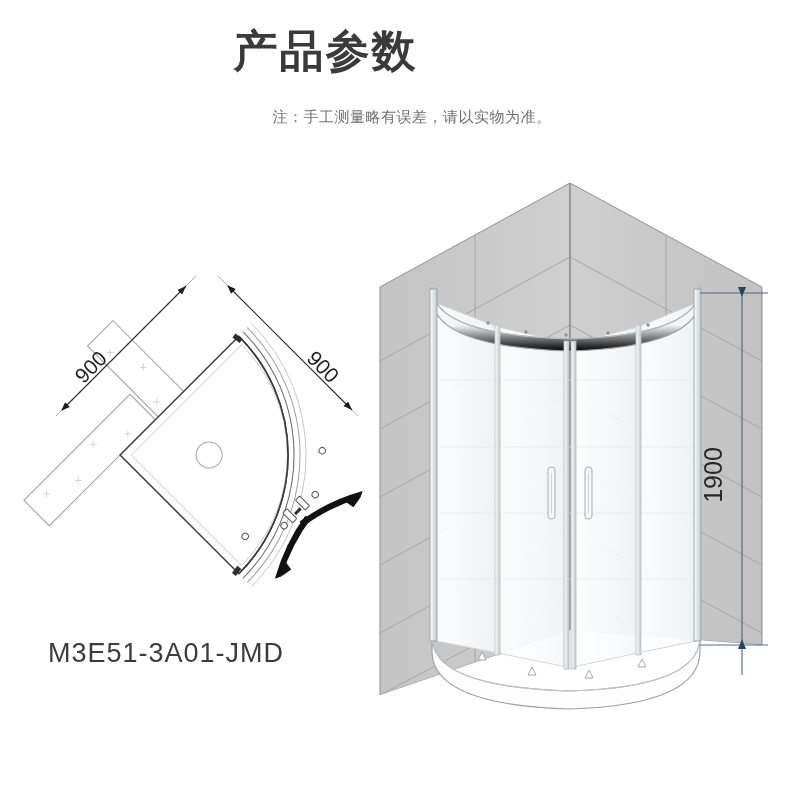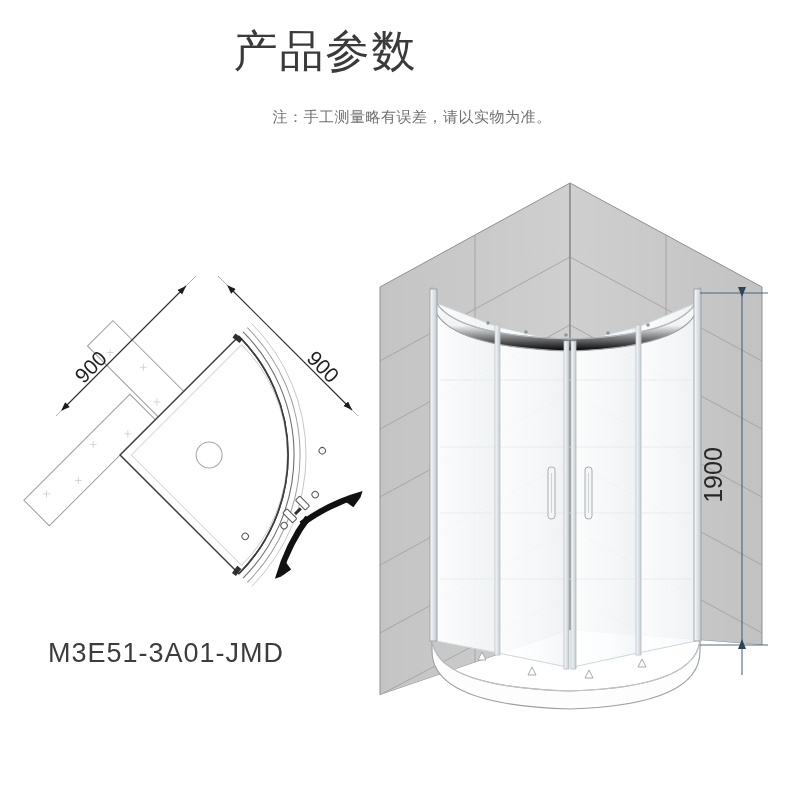--- a/index.html
+++ b/index.html
@@ -17,21 +17,21 @@
   }
 
   
   #page-title {
     position: absolute;
     top: 26px;
     left: 0;
     width: 651px;
     text-align: center;
     font-size: 44px;
-    font-weight: 400;
+    font-weight: 700;
     letter-spacing: 2px;
     color: #3a3a3a;
     line-height: 1.15;
   }
   #page-subtitle {
     position: absolute;
     top: 108px;
     left: 12px;
     width: 800px;
     text-align: center;

